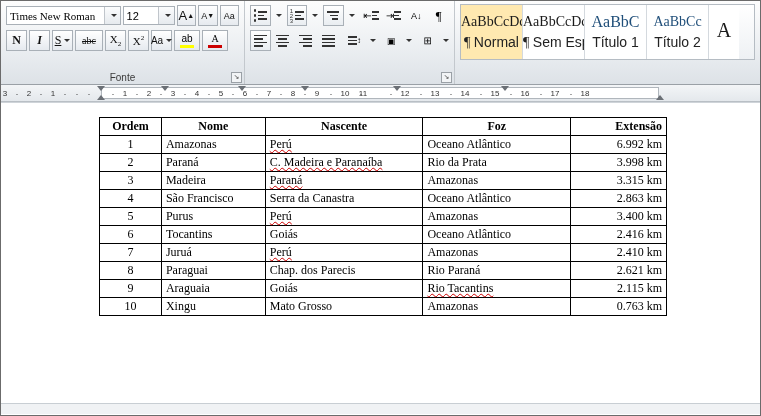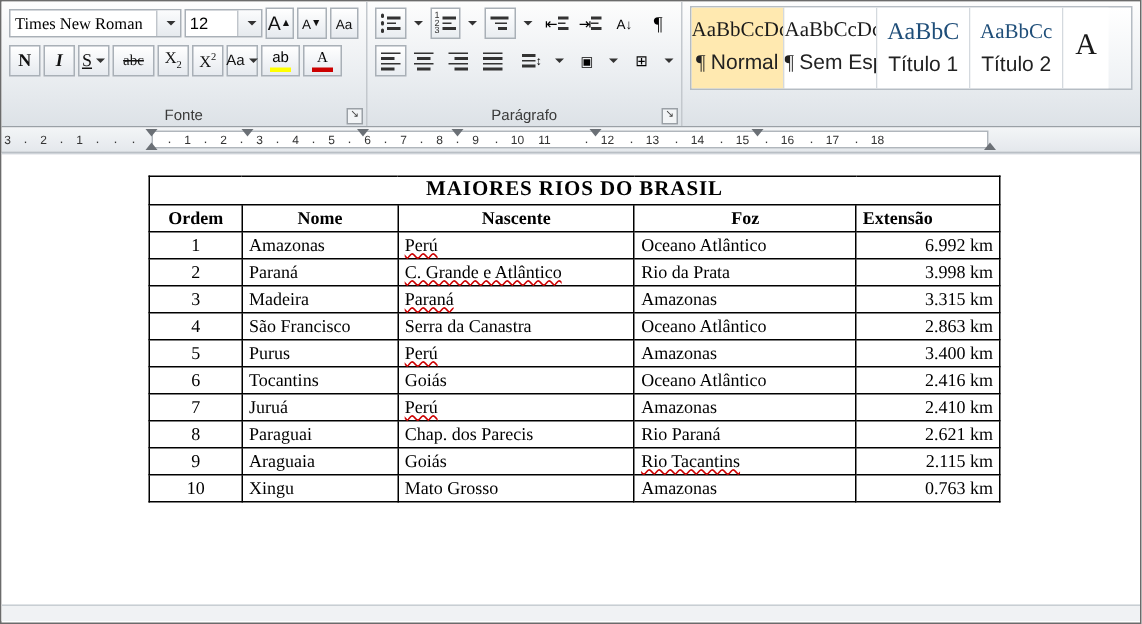--- a/index.html
+++ b/index.html
@@ -500,21 +500,20 @@
           <span class="pbtn">
             <span style="font-size:9px;">▣</span>
           </span>
             <span class="caret" style="margin-right:3px;"></span>
           <span class="pbtn">
             <span style="font-size:10px;">⊞</span>
           </span>
             <span class="caret"></span>
         </div>
       </div>
-      <div class="group-label">Parágrafo</div>
       <div class="dialog-launcher">↘</div>
     </div>
 
     <div class="group styles-group">
       <div class="group-body">
         <div class="styles-gallery">
           <div class="style-item sel">
             <div class="style-preview">AaBbCcDc</div>
             <div class="style-name"><span class="pil">¶&nbsp;</span><span>Normal</span></div>
           </div>
@@ -600,41 +599,38 @@
       <span class="indent-marker indent-bottom" style="left:655px;"></span>
     </div>
   </div>
 
   <div class="doc-area">
     <div class="page">
       <div class="table-wrap">
         <table class="doc-table">
           <tbody>
             <tr>
-              <td class="tbl-title" colspan="5">MAIORES RIOS DO BRASIL</td>
-            </tr>
-            <tr>
               <td class="hdr c-ordem">Ordem</td>
               <td class="hdr c-nome">Nome</td>
               <td class="hdr c-nasc">Nascente</td>
               <td class="hdr c-foz">Foz</td>
-              <td class="hdr c-ext" style="text-align:left;">Extensão</td>
+              <td class="hdr c-ext" style="text-align:right;">Extensão</td>
             </tr>
 
             <tr>
               <td class="c-ordem">1</td>
               <td class="c-nome">Amazonas</td>
               <td class="c-nasc squiggle">Perú</td>
               <td class="c-foz">Oceano Atlântico</td>
               <td class="c-ext">6.992 km</td>
             </tr>
             <tr>
               <td class="c-ordem">2</td>
               <td class="c-nome">Paraná</td>
-              <td class="c-nasc squiggle">C. Grande e Atlântico</td>
+              <td class="c-nasc squiggle">C. Madeira e Paranaíba</td>
               <td class="c-foz">Rio da Prata</td>
               <td class="c-ext">3.998 km</td>
             </tr>
             <tr>
               <td class="c-ordem">3</td>
               <td class="c-nome">Madeira</td>
               <td class="c-nasc squiggle">Paraná</td>
               <td class="c-foz">Amazonas</td>
               <td class="c-ext">3.315 km</td>
             </tr>

